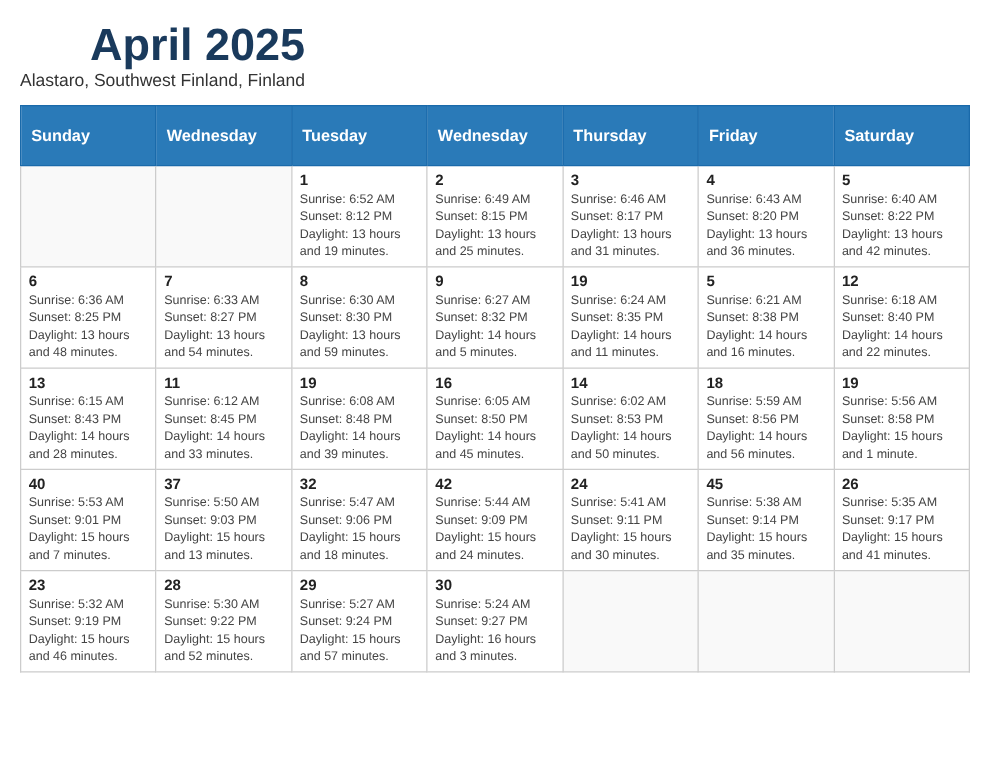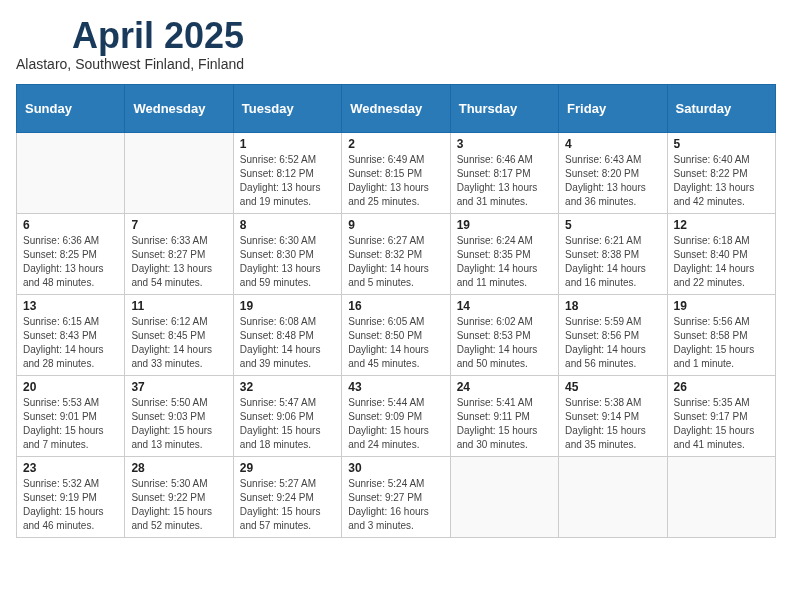--- a/index.html
+++ b/index.html
@@ -193,33 +193,33 @@
           <span class="day-num">18</span>
           <div class="day-info">Sunrise: 5:59 AM<br>Sunset: 8:56 PM<br>Daylight: 14 hours and 56 minutes.</div>
         </td>
         <td>
           <span class="day-num">19</span>
           <div class="day-info">Sunrise: 5:56 AM<br>Sunset: 8:58 PM<br>Daylight: 15 hours and 1 minute.</div>
         </td>
       </tr>
       <tr>
         <td>
-          <span class="day-num">20</span>
+          <span class="day-num">40</span>
           <div class="day-info">Sunrise: 5:53 AM<br>Sunset: 9:01 PM<br>Daylight: 15 hours and 7 minutes.</div>
         </td>
         <td>
           <span class="day-num">37</span>
           <div class="day-info">Sunrise: 5:50 AM<br>Sunset: 9:03 PM<br>Daylight: 15 hours and 13 minutes.</div>
         </td>
         <td>
           <span class="day-num">32</span>
           <div class="day-info">Sunrise: 5:47 AM<br>Sunset: 9:06 PM<br>Daylight: 15 hours and 18 minutes.</div>
         </td>
         <td>
-          <span class="day-num">43</span>
+          <span class="day-num">42</span>
           <div class="day-info">Sunrise: 5:44 AM<br>Sunset: 9:09 PM<br>Daylight: 15 hours and 24 minutes.</div>
         </td>
         <td>
           <span class="day-num">24</span>
           <div class="day-info">Sunrise: 5:41 AM<br>Sunset: 9:11 PM<br>Daylight: 15 hours and 30 minutes.</div>
         </td>
         <td>
           <span class="day-num">45</span>
           <div class="day-info">Sunrise: 5:38 AM<br>Sunset: 9:14 PM<br>Daylight: 15 hours and 35 minutes.</div>
         </td>

